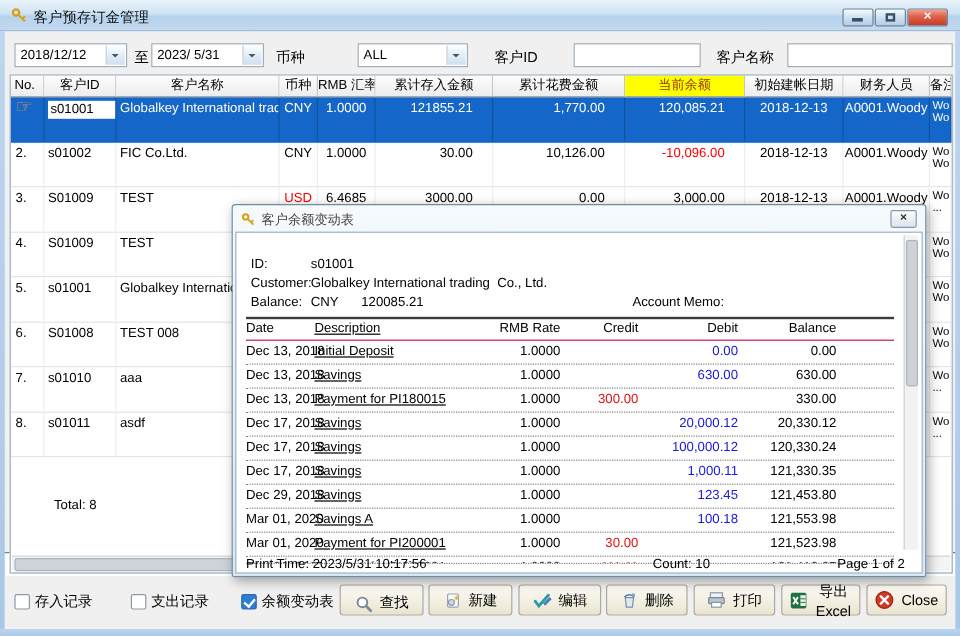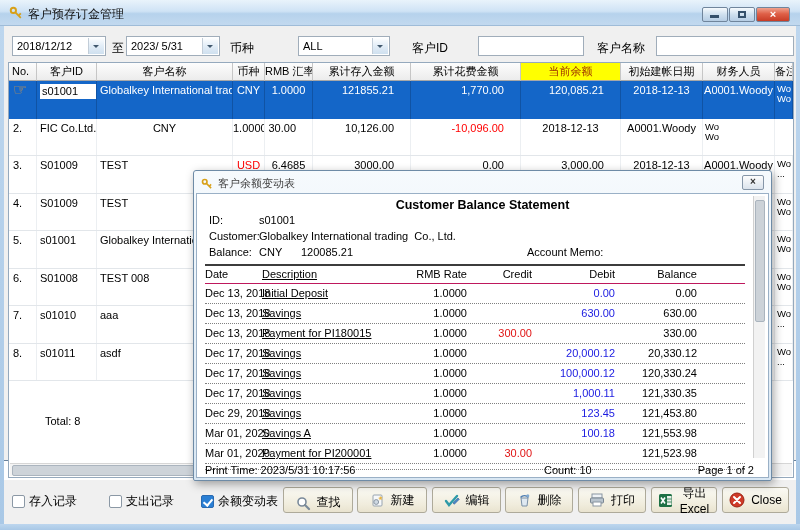--- a/index.html
+++ b/index.html
@@ -181,20 +181,21 @@
     <div class="m-balance">120,085.21</div>
     <div class="m-date">2018-12-13</div>
     <div class="m-staff">A0001.Woody</div>
     <div class="m-memo">
             <div>Wo</div>
             <div>Wo</div>
           </div>
   </div>
         <div class="mrow mgrid">
     <div class="m-no"><span class="noval">2.</span></div>
+    <div class="m-id"><span class="idbox">s01002</span></div>
     <div class="m-name">FIC Co.Ltd.</div>
     <div class="m-currency">CNY</div>
     <div class="m-rate">1.0000</div>
     <div class="m-deposit">30.00</div>
     <div class="m-spent">10,126.00</div>
     <div class="m-balance red">-10,096.00</div>
     <div class="m-date">2018-12-13</div>
     <div class="m-staff">A0001.Woody</div>
     <div class="m-memo">
             <div>Wo</div>
@@ -309,21 +310,20 @@
       <span class="appicon">
         <svg width="12" height="12" viewBox="0 0 16 16">
             <circle cx="5" cy="5" r="3" fill="none" stroke="#d8a018" stroke-width="2.2"></circle>
             <path d="M7.5 7.5 L13.5 13.5 M11 11 L13.5 8.5" stroke="#d8a018" stroke-width="2" fill="none"></path>
           </svg>
       </span>
       <span class="ttl">客户余额变动表</span>
       <span class="dclose">×</span>
     </div>
     <div class="dbody">
-      <div class="dheading">Customer Balance Statement</div>
       <span class="dfld" style="left:12px;top:20px;">ID:</span>
       <span class="dfld" style="left:62px;top:20px;">s01001</span>
       <span class="dfld" style="left:12px;top:36px;">Customer:</span>
       <span class="dfld" style="left:62px;top:36px;">Globalkey International trading  Co., Ltd.</span>
       <span class="dfld" style="left:12px;top:52px;">Balance:</span>
       <span class="dfld" style="left:62px;top:52px;">CNY</span>
       <span class="dfld" style="left:104px;top:52px;">120085.21</span>
       <span class="dfld" style="left:330px;top:52px;">Account Memo:</span>
       <div class="thickline" style="top:70px;"></div>
       <div class="srows" style="top:73px;">

